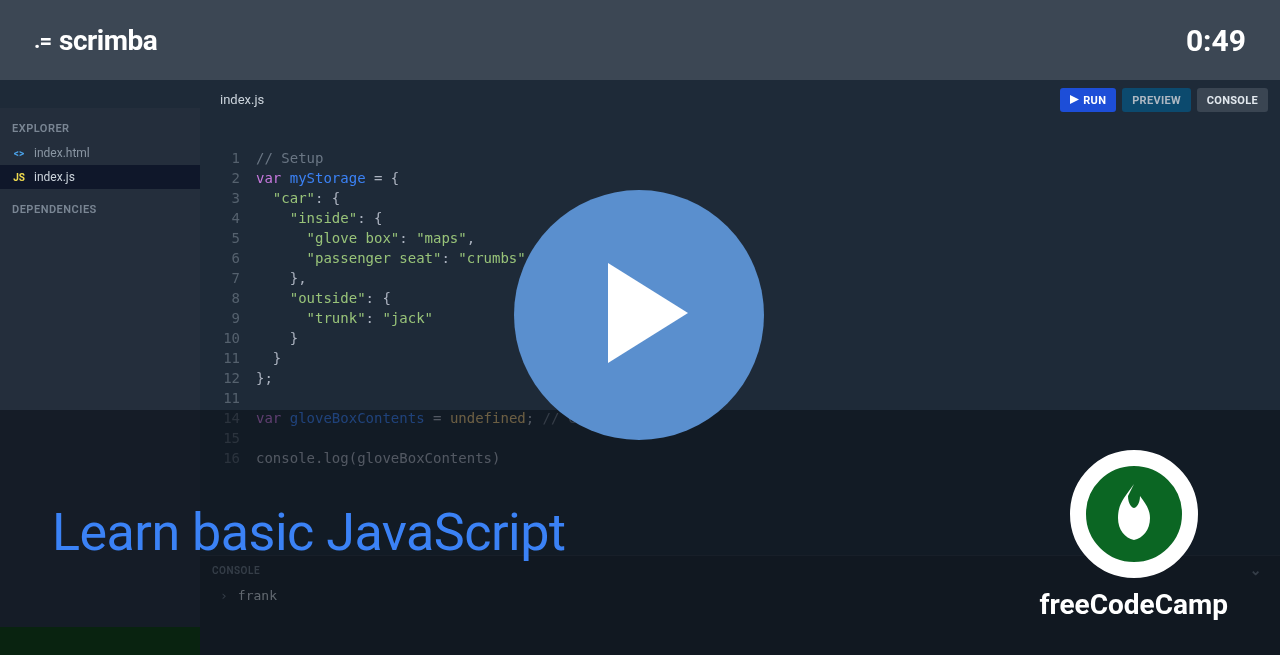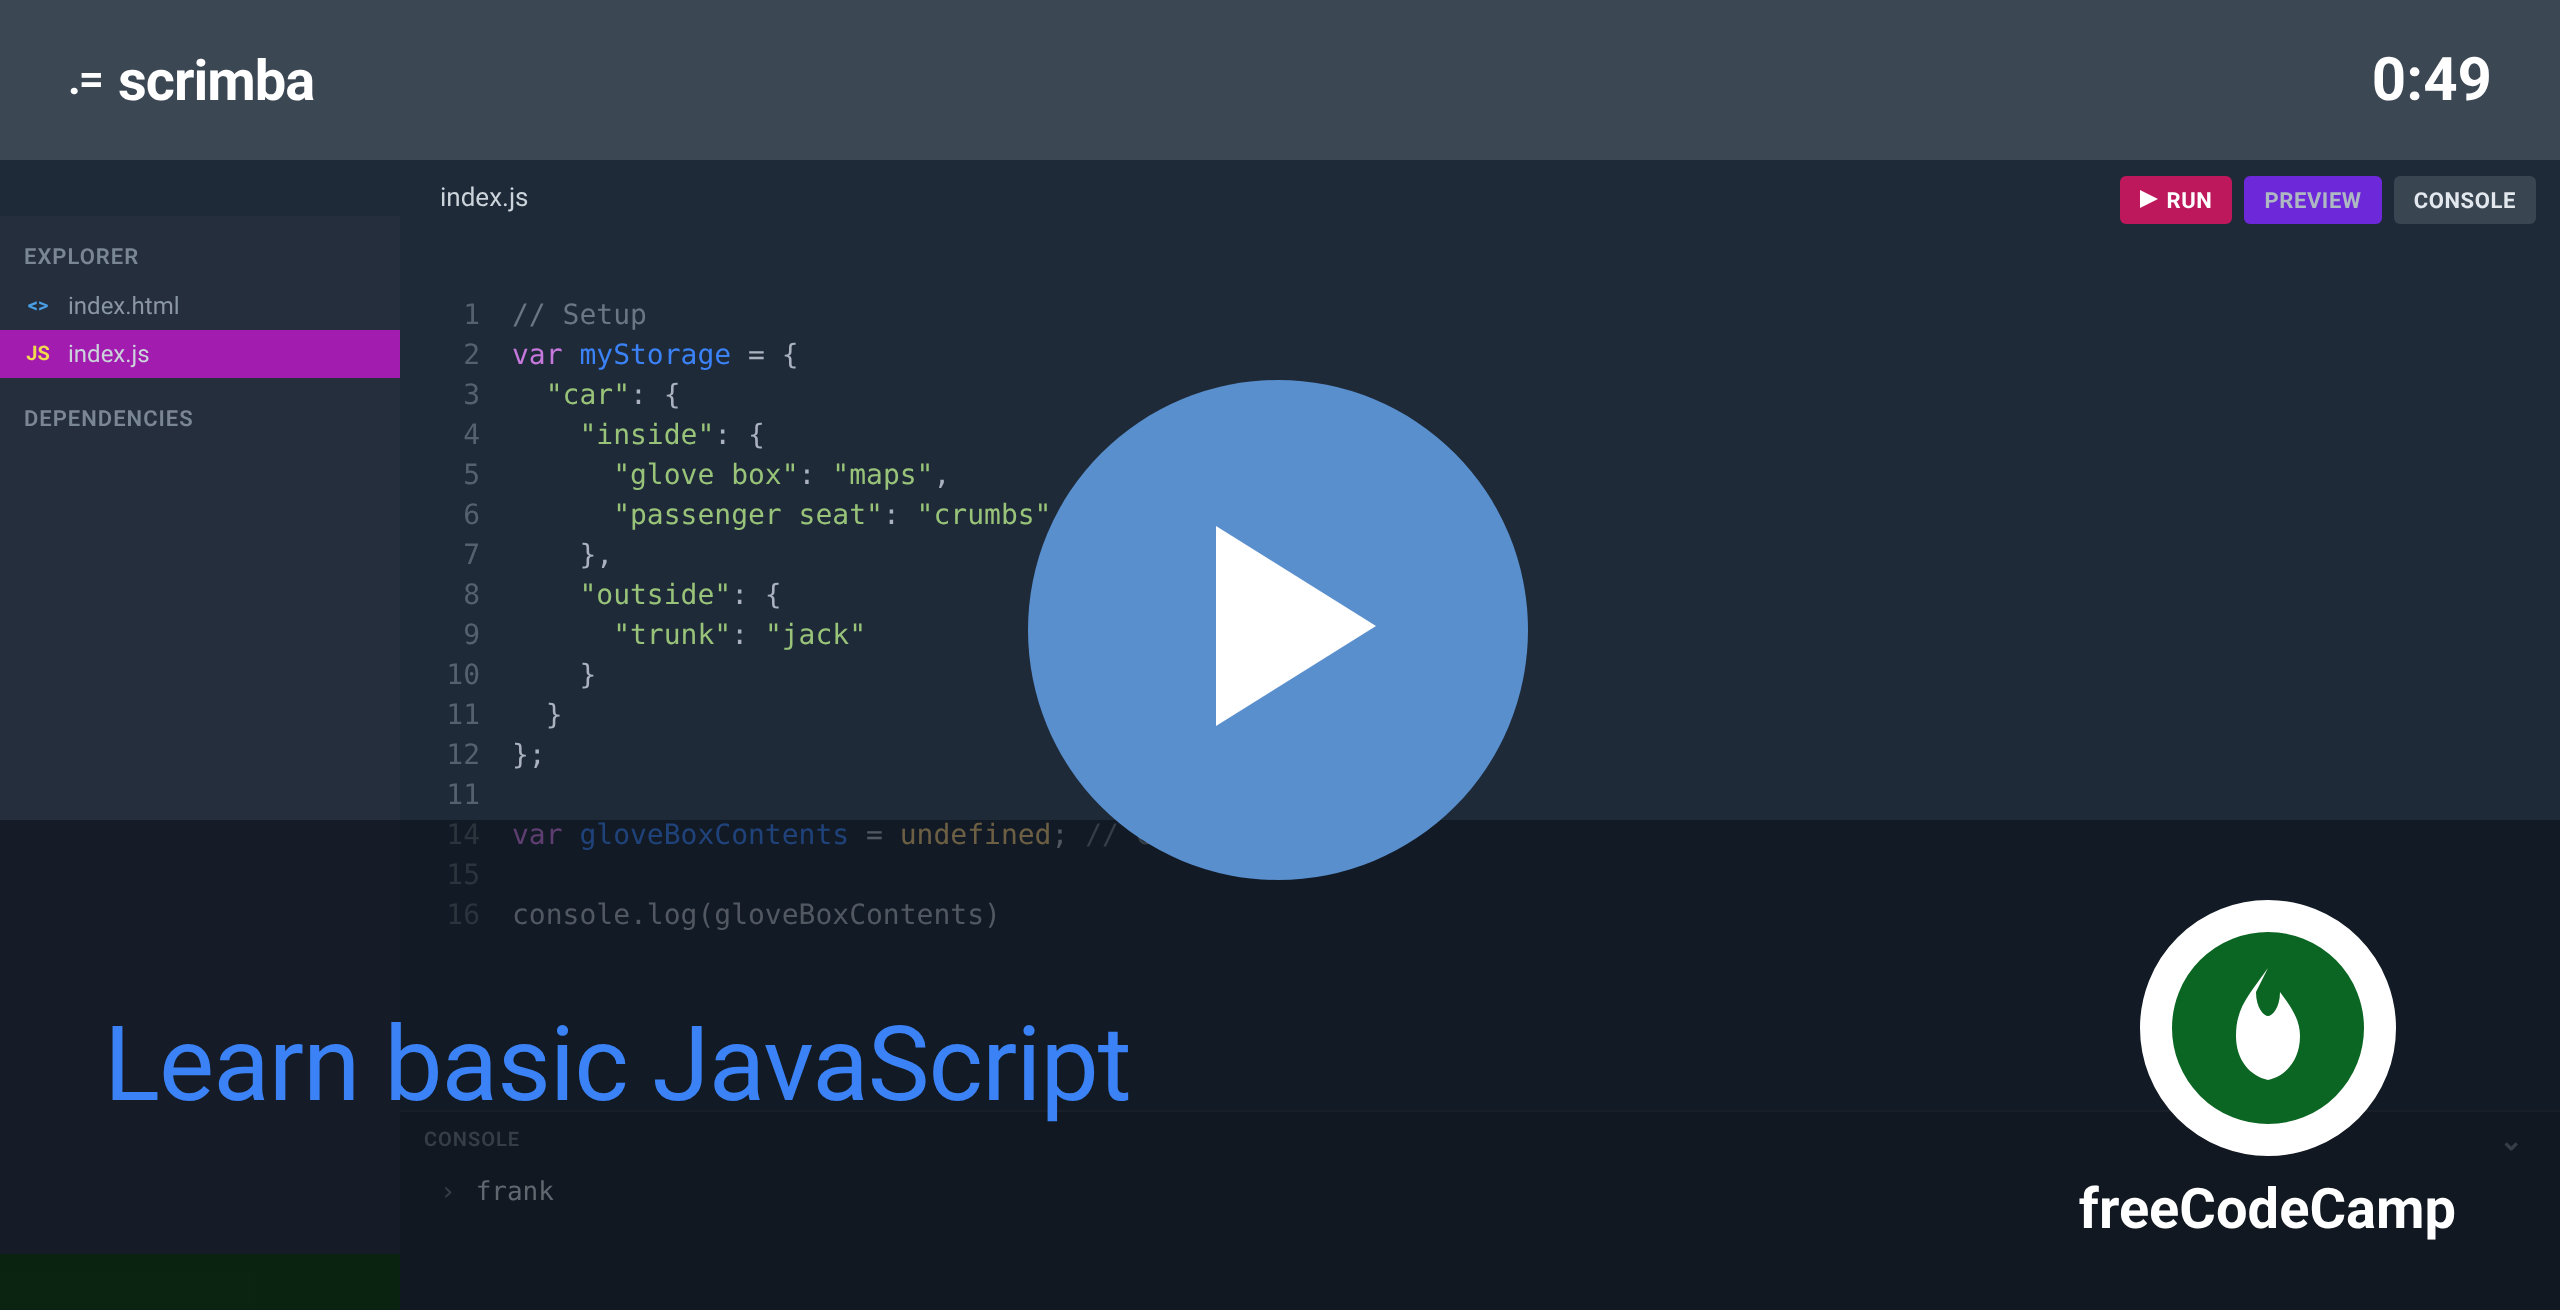--- a/index.html
+++ b/index.html
@@ -10,37 +10,37 @@
   .header { position: absolute; top: 0; left: 0; right: 0; height: 80px; background: #3c4754; display: flex; align-items: center; justify-content: space-between; padding: 0 34px; }
   .brand { display: flex; align-items: center; gap: 8px; color: #fff; }
   .brand-icon { font-weight: 700; font-size: 22px; letter-spacing: -1px; }
   .brand-text { font-weight: 700; font-size: 28px; letter-spacing: -0.5px; }
   .timestamp { color: #fff; font-weight: 700; font-size: 30px; }
 
   
   .sidebar { position: absolute; top: 80px; left: 0; width: 200px; bottom: 0; background: #242e3c; color: #8a96a3; font-size: 12px; margin-top: 28px; }
   .side-section-title { padding: 14px 12px 6px 12px; font-size: 11px; letter-spacing: 0.5px; color: #7a8694; font-weight: 600; }
   .side-item { display: flex; align-items: center; gap: 8px; padding: 4px 12px; height: 24px; font-size: 12px; color: #8a96a3; cursor: pointer; }
-  .side-item.active { background: #a21caf; color: #cbd3db; }
+  .side-item.active { background: #0f172a; color: #cbd3db; }
   .side-item .ext-icon { width: 14px; text-align: center; font-size: 10px; font-weight: 700; }
   .ext-html { color: #4aa0e6; }
   .ext-js { color: #f0db4f; }
 
   .sidebar-bottom { position: absolute; bottom: 0; left: 0; width: 200px; height: 28px; background: #0b3d0b; }
 
   
   .main { position: absolute; top: 80px; left: 200px; right: 0; bottom: 0; background: #1e2a38; }
 
   
   .tabs { position: absolute; top: 0; left: 0; right: 0; height: 40px; display: flex; align-items: center; background: #1e2a38; }
   .tab { padding: 0 20px; height: 40px; line-height: 40px; color: #cbd3db; font-size: 13px; background: #1e2a38; }
   .tab-actions { margin-left: auto; display: flex; align-items: center; gap: 6px; padding-right: 12px; }
   .btn { height: 24px; padding: 0 10px; border-radius: 3px; font-size: 11px; font-weight: 700; letter-spacing: 0.3px; display: flex; align-items: center; gap: 4px; cursor: pointer; }
-  .btn-run { background: #be185d; color: #fff; }
-  .btn-preview { background: #6d28d9; color: #aeb8c2; }
+  .btn-run { background: #1d4ed8; color: #fff; }
+  .btn-preview { background: #0c4a6e; color: #aeb8c2; }
   .btn-console { background: #3a4552; color: #e2e8ee; }
 
   
   .editor { position: absolute; top: 40px; left: 0; right: 0; bottom: 0; font-family: "Menlo", "Consolas", monospace; font-size: 14px; line-height: 20px; padding: 28px 0 0 0; }
   .line { display: flex; }
   .gutter { width: 56px; text-align: right; padding-right: 16px; color: #55616e; user-select: none; flex-shrink: 0; }
   .code { white-space: pre; color: #cbd3db; }
   .tok-comment { color: #6a7684; }
   .tok-keyword { color: #c678dd; }
   .tok-var { color: #3b82f6; }

